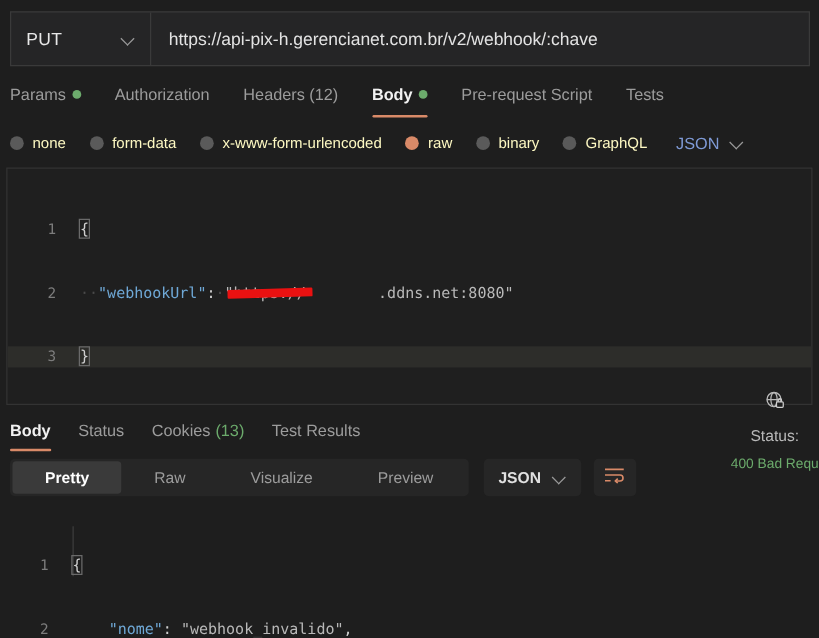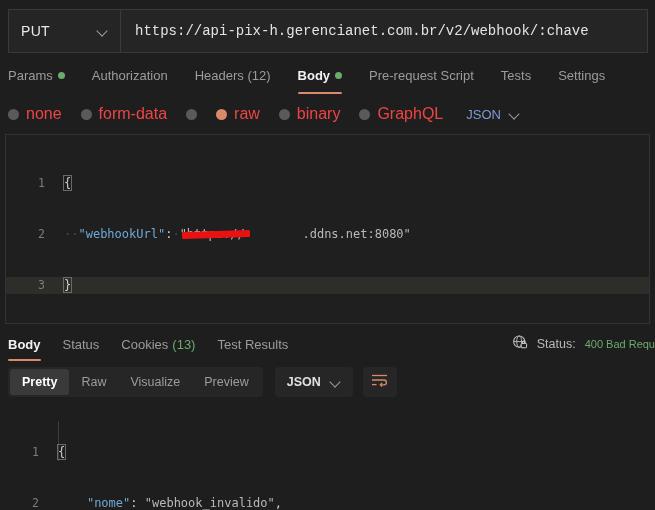--- a/index.html
+++ b/index.html
@@ -39,21 +39,21 @@
     width: 7px; height: 7px;
     border-right: 1.3px solid #9a9a9a;
     border-bottom: 1.3px solid #9a9a9a;
     transform: rotate(45deg);
   }
   .url-input {
     flex: 1; display: flex; align-items: center;
     padding: 0 14px;
     color: #e3e3e3; font-size: 14px;
     background: transparent; border: 0; outline: none;
-    font-family: Liberation Mono, monospace;
+    font-family: Liberation Sans, sans-serif;
   }
 
   
   .req-tabs {
     position: absolute; left: 8px; top: 62px;
     width: 640px; height: 30px;
     display: flex; align-items: flex-start; gap: 0;
   }
   .rtab {
     display: flex; align-items: center; gap: 5px;
@@ -80,21 +80,21 @@
   }
   .radio-item {
     display: flex; align-items: center; gap: 7px;
     margin-right: 19px; cursor: pointer; white-space: nowrap;
   }
   .radio-item .rad {
     width: 11px; height: 11px; border-radius: 50%;
     background: #5a5a5a; flex: 0 0 11px;
   }
   .radio-item.sel .rad { background: #d98a68; }
-  .radio-item .rlbl { color: #ef4444; font-size: 16px; }
+  .radio-item .rlbl { color: #fef9c3; font-size: 12px; }
   .json-sel {
     display: flex; align-items: center; gap: 9px;
     margin-left: 4px; cursor: pointer;
   }
   .json-sel .jlbl { color: #7f9ad6; font-size: 13px; }
 
   
   .req-editor {
     position: absolute; left: 5px; top: 134px;
     width: 645px; height: 190px;
@@ -144,36 +144,37 @@
   .stab .lbl { color: #9c9c9c; font-size: 13px; }
   .stab.active .lbl { color: #f2f2f2; font-weight: bold; }
   .stab .cnt { color: #6cab6c; font-size: 13px; }
   .stab .underline {
     position: absolute; left: 0; right: 0; bottom: -5px; height: 2px;
     background: #d98a68; border-radius: 1px;
   }
   .status-wrap {
     margin-left: auto; display: flex; align-items: center; gap: 9px;
     padding-right: 0px;
+    flex-direction: column;
   }
   .status-lbl { color: #b9b9b9; font-size: 12.5px; }
   .status-val { color: #6cab6c; font-size: 11px; white-space: nowrap; }
 
   
   .resp-bar {
     position: absolute; left: 8px; top: 366px;
     width: 647px; height: 32px;
     display: flex; align-items: center;
   }
   .seg {
     display: flex; align-items: center;
     background: #262626; border-radius: 4px; height: 30px; padding: 2px;
   }
   .seg-item {
-    padding: 0 12px; height: 26px; line-height: 26px;
+    padding: 0 26px; height: 26px; line-height: 26px;
     color: #9c9c9c; font-size: 12.5px; border-radius: 3px; cursor: pointer;
   }
   .seg-item.active { background: #3a3a3a; color: #ffffff; font-weight: bold; }
   .fmt-btn {
     margin-left: 12px; height: 30px; padding: 0 12px;
     background: #262626; border-radius: 4px;
     display: flex; align-items: center; gap: 10px; cursor: pointer;
   }
   .fmt-btn .f { color: #e0e0e0; font-size: 12.5px; font-weight: bold; }
   .wrap-btn {
@@ -221,36 +222,34 @@
     <span class="lbl">Body</span>
     <span class="dot"></span>
     <span class="underline"></span>
   </div>
   <div class="rtab">
     <span class="lbl">Pre-request Script</span>
   </div>
   <div class="rtab">
     <span class="lbl">Tests</span>
   </div>
-  <div class="rtab">
-    <span class="lbl">Settings</span>
-  </div>
 </div>
 
 <div class="radio-row">
   <div class="radio-item">
     <span class="rad"></span>
     <span class="rlbl">none</span>
   </div>
   <div class="radio-item">
     <span class="rad"></span>
     <span class="rlbl">form-data</span>
   </div>
   <div class="radio-item">
     <span class="rad"></span>
+    <span class="rlbl">x-www-form-urlencoded</span>
   </div>
   <div class="radio-item sel">
     <span class="rad"></span>
     <span class="rlbl">raw</span>
   </div>
   <div class="radio-item">
     <span class="rad"></span>
     <span class="rlbl">binary</span>
   </div>
   <div class="radio-item">

